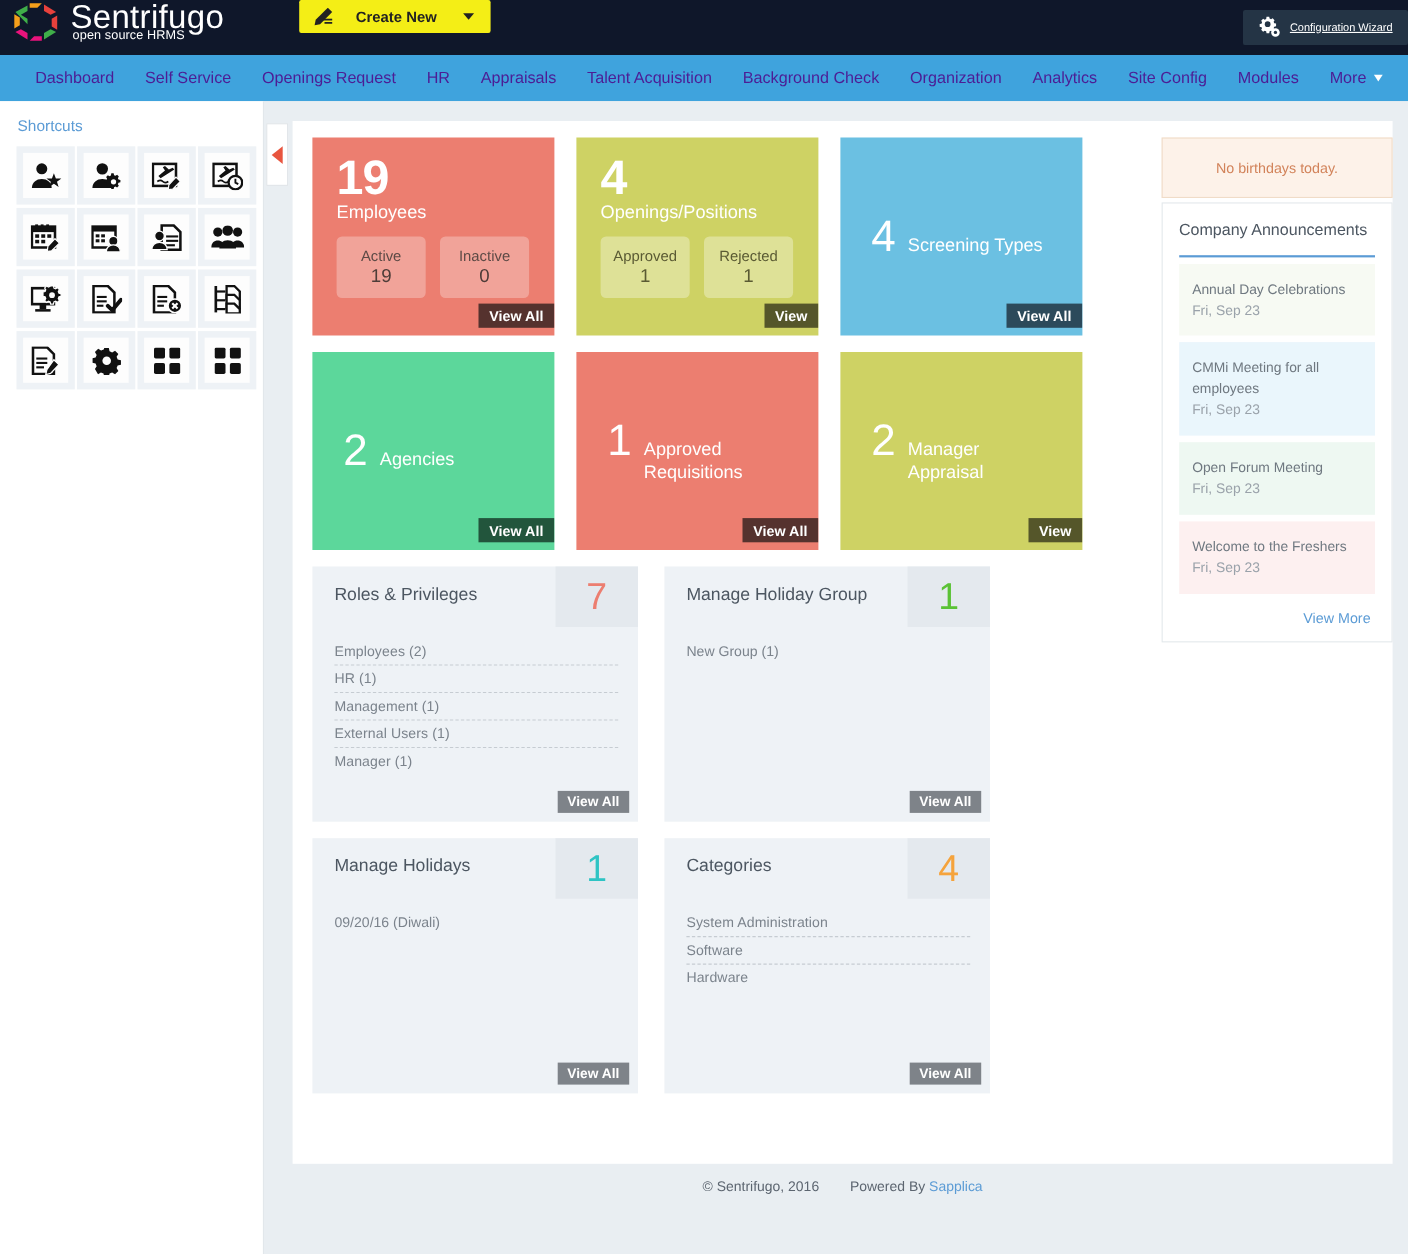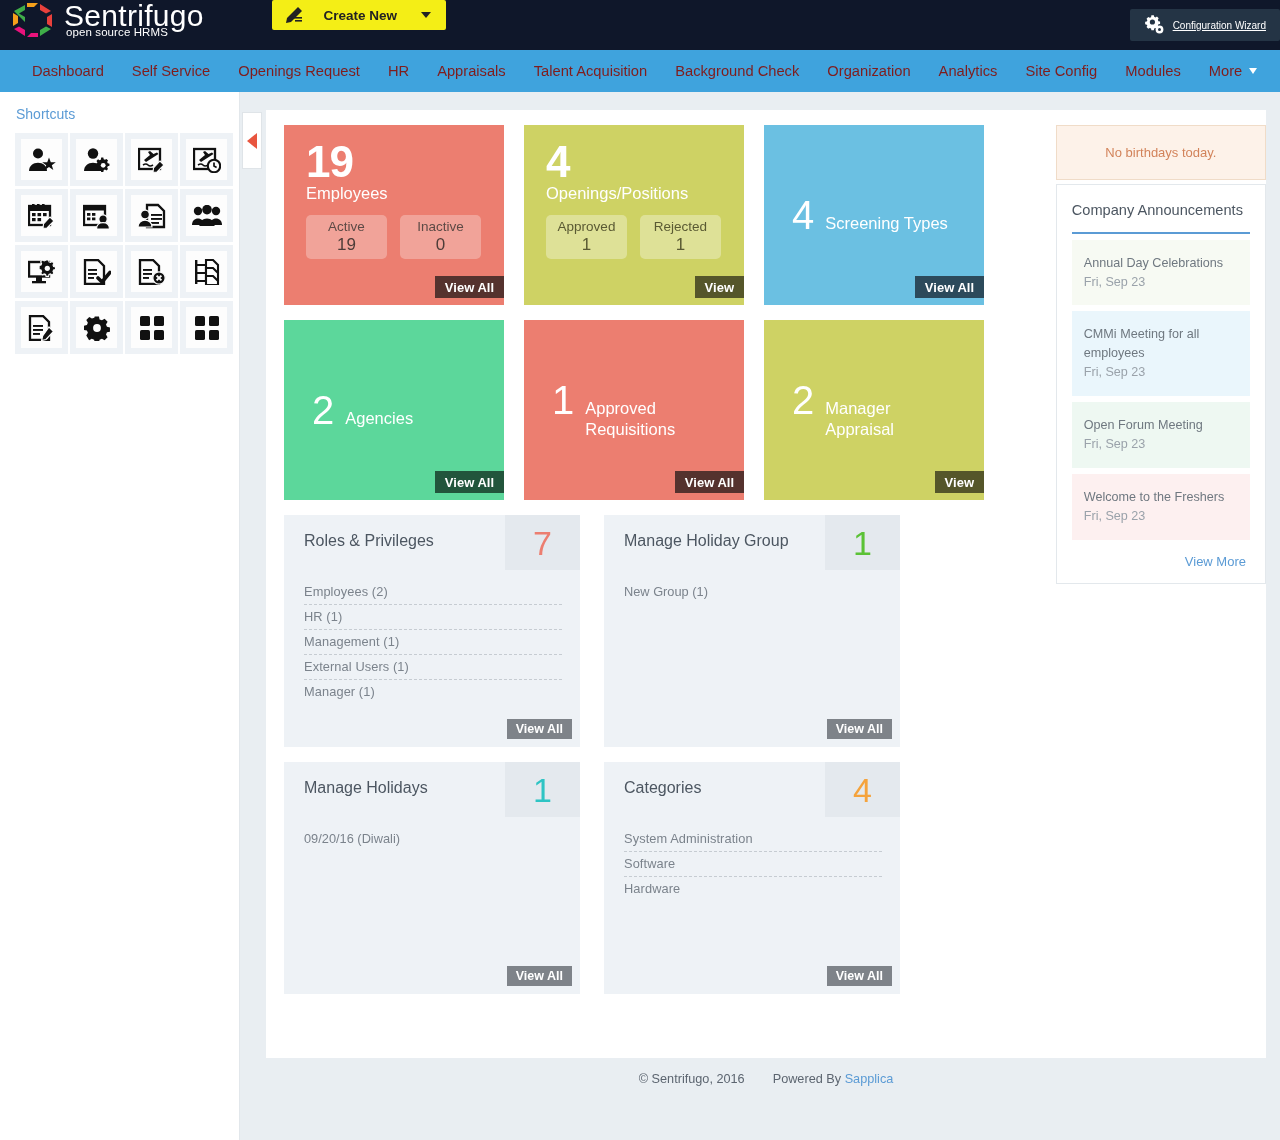--- a/index.html
+++ b/index.html
@@ -64,21 +64,21 @@
     border-left: 5px solid transparent; border-right: 5px solid transparent;
     border-top: 6px solid #dfe6ec;
   }
 
   
   .navbar {
     height: 42px; background: #3fa3dd; display: flex; align-items: center;
     padding-left: 18px;
   }
   .nav-item {
-    color: #7f1d1d; font-size: 14.7px; padding: 0 14px; height: 43px;
+    color: #4c1d95; font-size: 14.7px; padding: 0 14px; height: 43px;
     display: flex; align-items: center; cursor: pointer; white-space: nowrap;
   }
   .nav-caret {
     border-left: 4.5px solid transparent; border-right: 4.5px solid transparent;
     border-top: 6px solid #fff; margin-left: 7px;
   }
 
   
   .body-wrap { display: flex; height: 1048px; }
 
@@ -135,21 +135,21 @@
   .tile-olive { background: #ced264; }
   .tile-blue { background: #6bc0e2; }
   .tile-green { background: #5cd79b; }
   .tile-head { padding: 18px 0 0 22px; }
   .tile-bignum {
     font-size: 44px; font-weight: 700; line-height: .88; letter-spacing: -1px;
   }
   .tile-label { font-size: 16.5px; font-weight: 400; margin-top: 2px; }
   .subboxes { display: flex; gap: 13px; padding: 12px 0 0 22px; }
   .subbox {
-    width: 81px; height: 44px; border-radius: 5px;
+    width: 81px; height: 56px; border-radius: 5px;
     display: flex; flex-direction: column; align-items: center;
     justify-content: center; gap: 1px;
   }
   .subbox-red { background: rgba(255,255,255,.29); }
   .subbox-olive { background: rgba(255,255,255,.33); }
   .subbox-t { font-size: 13.5px; color: #5d4a46; }
   .subbox-v { font-size: 17px; color: #4d3c38; }
   .subbox-olive .subbox-t, .subbox-olive .subbox-v { color: #5a5a33; }
   .tile-center {
     position: absolute; left: 0; right: 0; top: 50%; transform: translateY(-50%);

